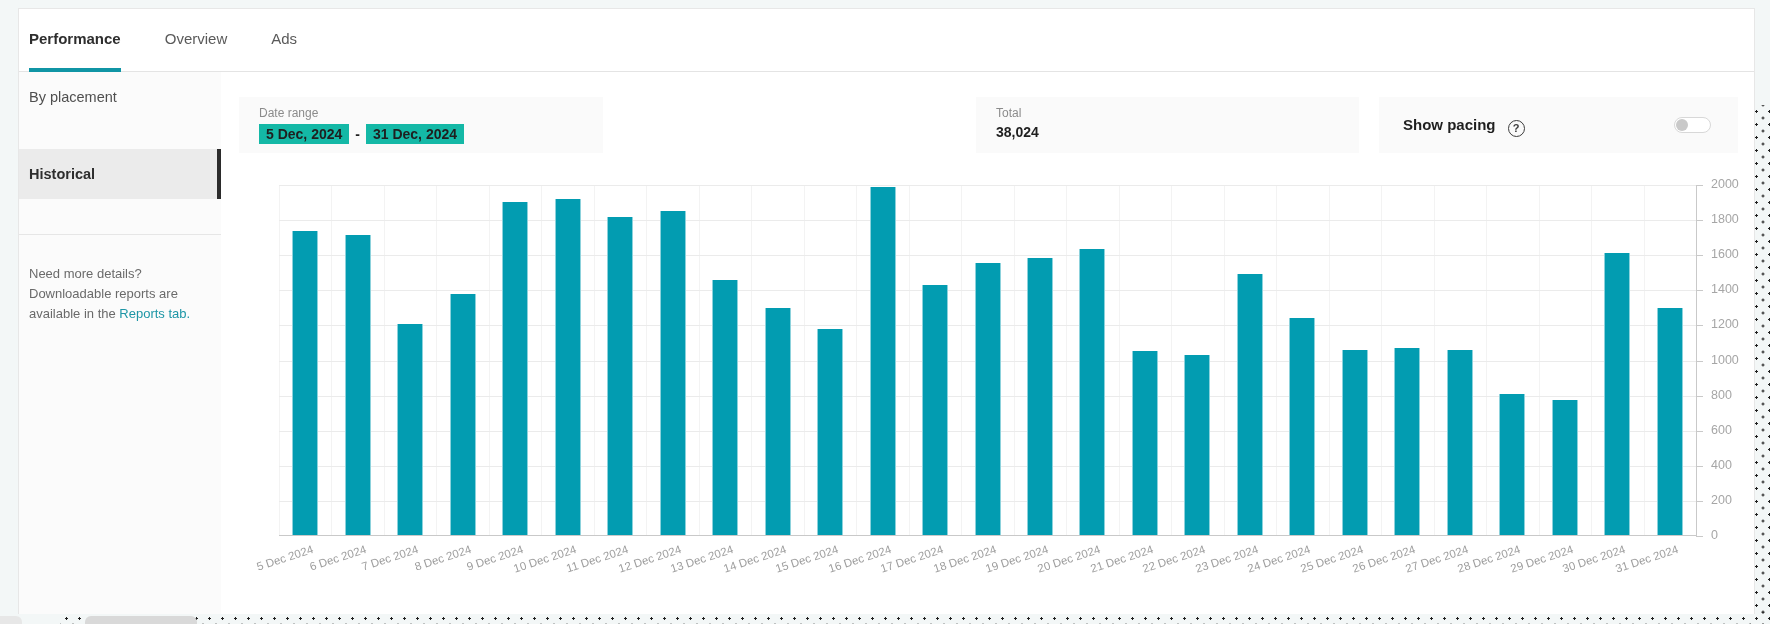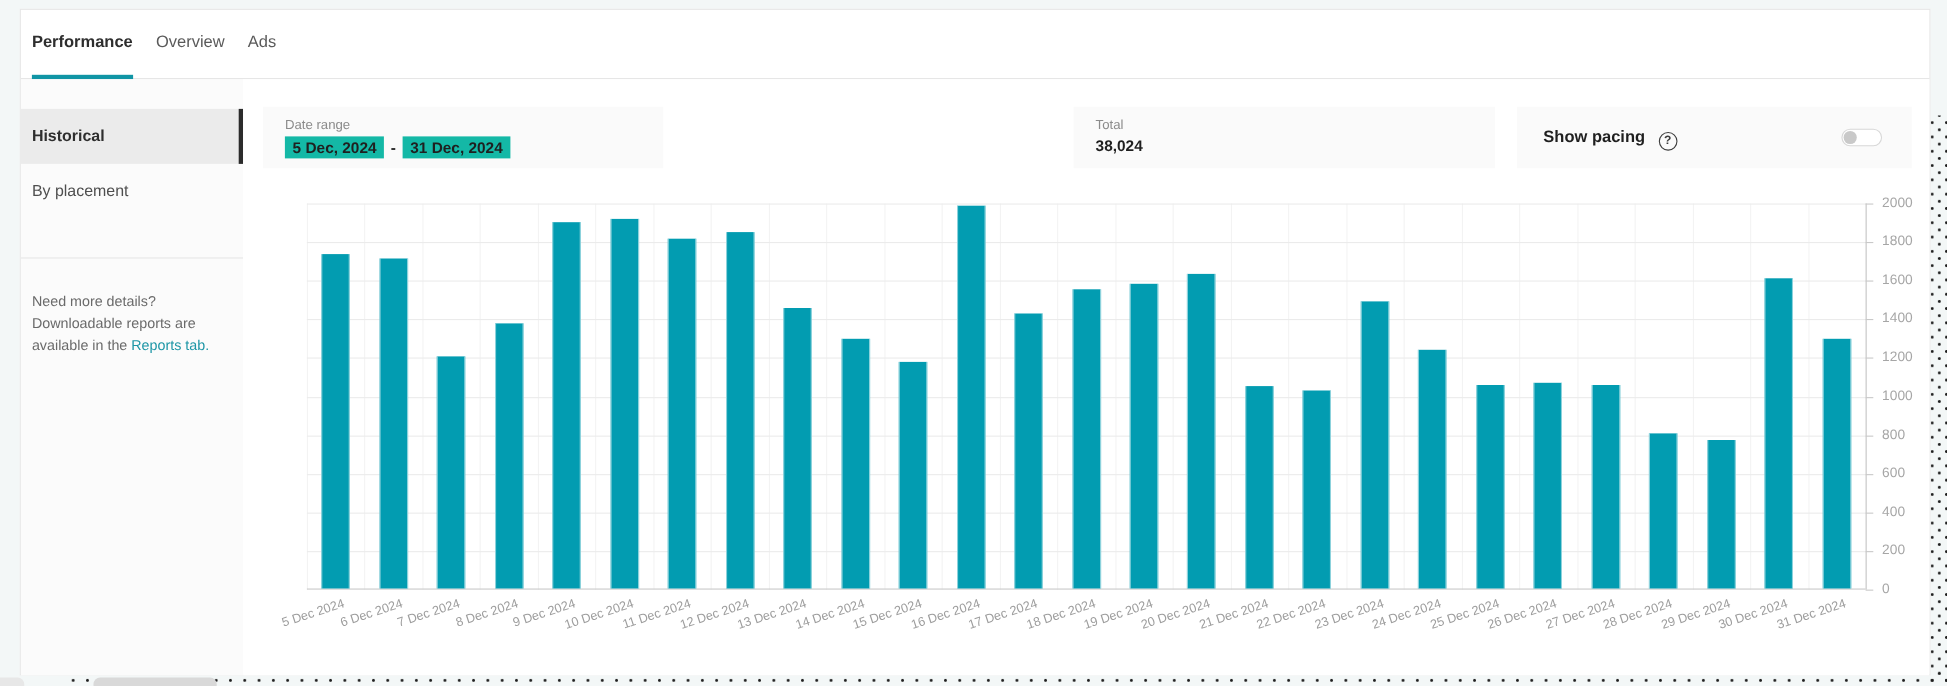--- a/index.html
+++ b/index.html
@@ -24,21 +24,21 @@
   .canvas-blob  { position:absolute; left:85px; top:616px; width:112px; height:8px; background:#d9d9d9; border-radius:6px 6px 0 0; }
   .canvas-wedge { position:absolute; left:0; top:616px; width:22px; height:8px; background:#e7e7e7; border-radius:0 6px 0 0; }
 
   
   .card {
     position:absolute; left:18px; top:8px; width:1737px; height:606px;
     background:#fff; border:1px solid #e7e7e7;
   }
 
   
-  .tabs-row { height:63px; border-bottom:1px solid #e4e4e4; padding-left:10px; display:flex; align-items:stretch; }
+  .tabs-row { height:63px; border-bottom:1px solid #e4e4e4; padding-left:10px; display:flex; align-items:stretch;gap:23px; }
   .tab { margin-right:21px; padding:21px 0 0 0; font-size:15px; color:#5a5a5a; cursor:pointer; position:relative; }
   .tab.active { color:#2e2e2e; font-weight:700; }
   .tab.active::after { content:""; position:absolute; left:0; right:0; bottom:-1px; height:4px; background:var(--accent); }
 
   .body-row { display:flex; height:542px; }
 
   
   .sidebar { width:202px; background:#fbfbfb; position:relative; flex:none; }
   .side-item { height:50px; display:flex; align-items:center; padding-left:10px; font-size:14.5px; color:#4f4f4f; cursor:pointer; }
   .side-item.active { background:#ebebeb; border-right:4px solid #2b2b2b; font-weight:700; color:#2e2e2e; margin-top:27px; }
@@ -90,22 +90,22 @@
 <div class="card">
 
   <div class="tabs-row">
     <div class="tab active">Performance</div>
     <div class="tab">Overview</div>
     <div class="tab">Ads</div>
   </div>
 
   <div class="body-row">
     <div class="sidebar">
+      <div class="side-item">By placement</div>
       <div class="side-item active">Historical</div>
-      <div class="side-item">By placement</div>
       <div class="side-divider"></div>
       <div class="side-note">
         <span>Need more details?</span><br>
         <span>Downloadable reports are</span><br>
         <span>available in the </span><a href="#">Reports tab.</a>
       </div>
     </div>
 
     <div class="content">
 

